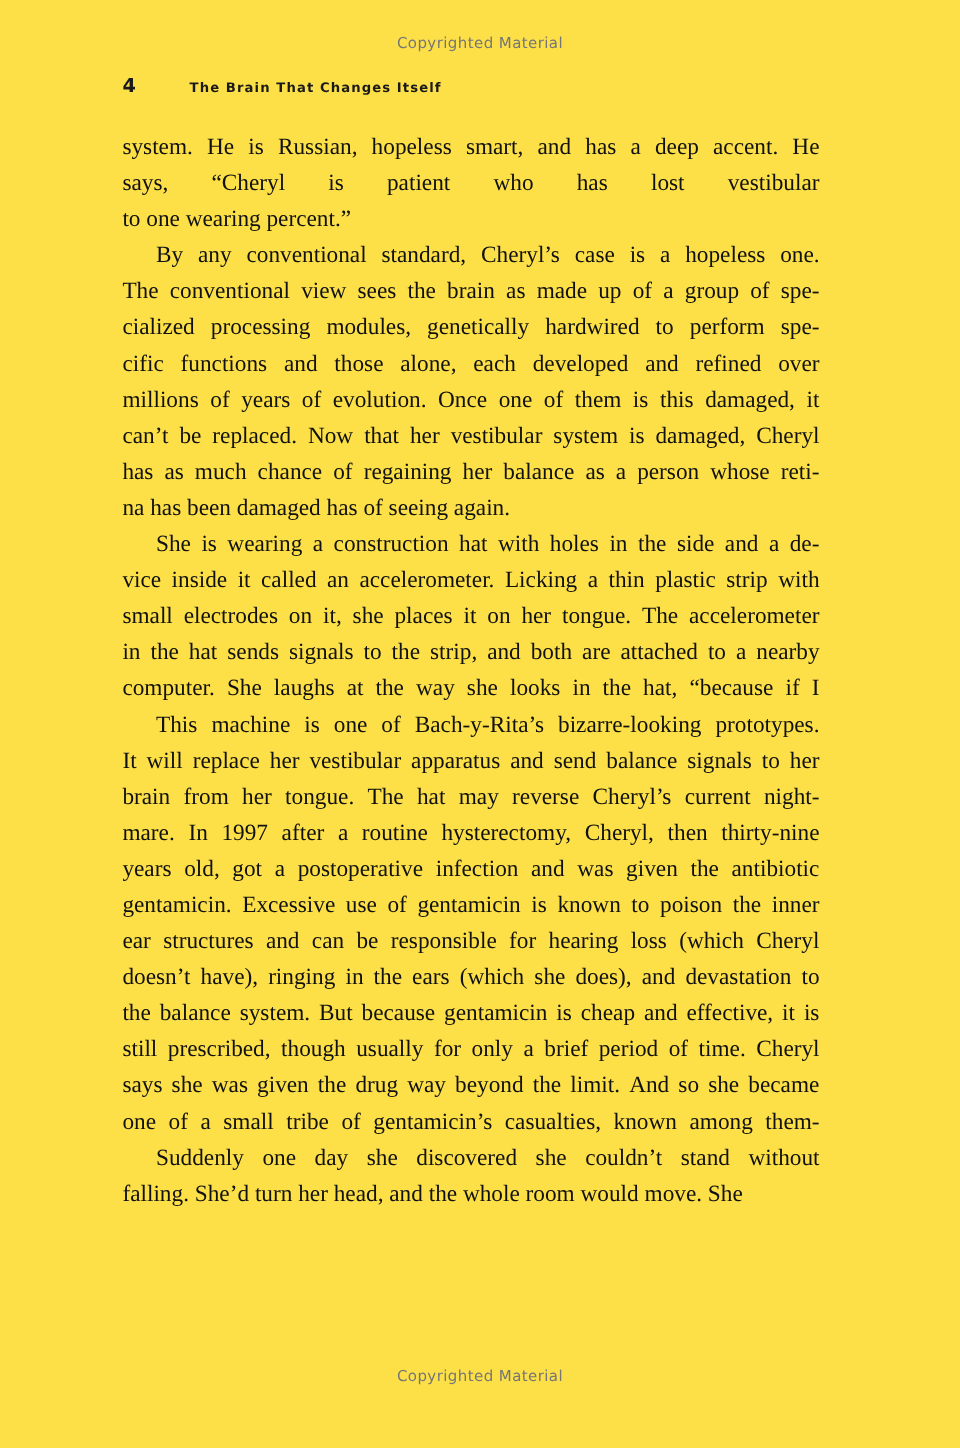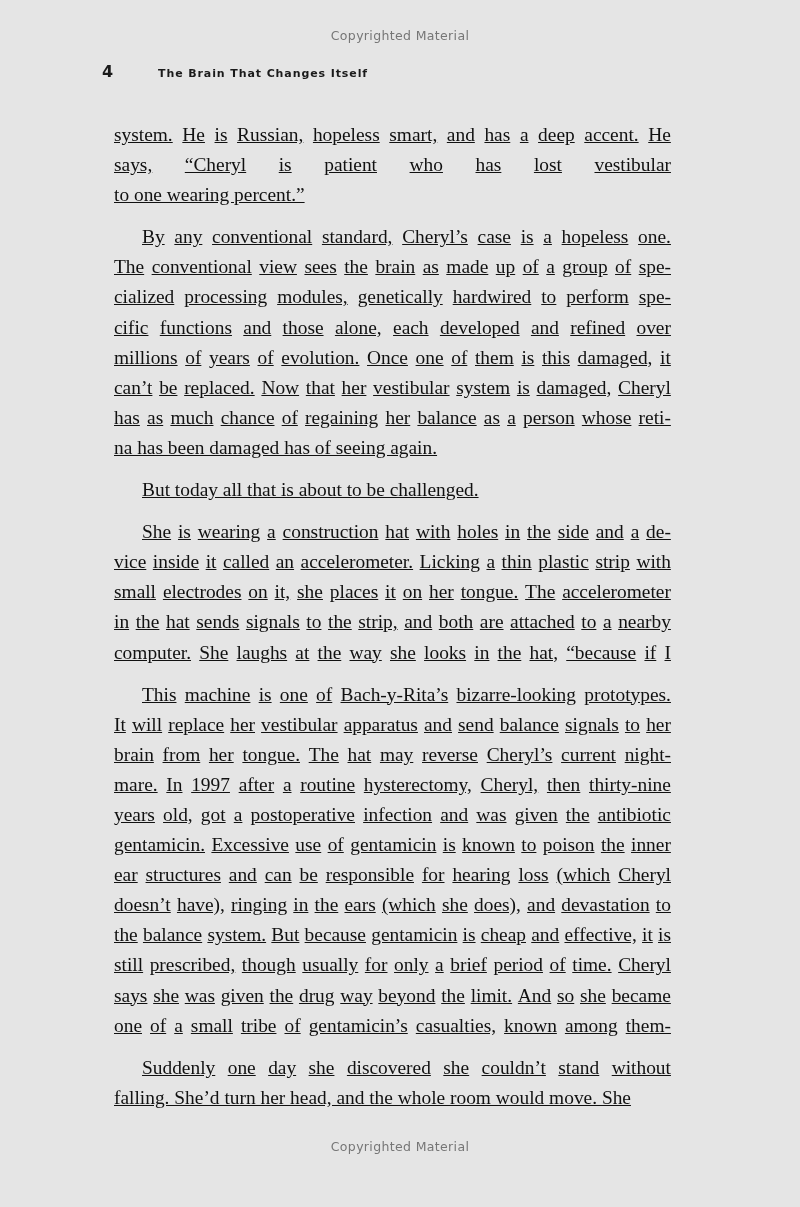--- a/index.html
+++ b/index.html
@@ -11,21 +11,21 @@
     width: 800px;
     height: 1207px;
     position: relative;
     font-family: "Liberation Serif", "DejaVu Serif", serif;
     -webkit-font-smoothing: antialiased;
   }
 
   .page {
     position: absolute;
     inset: 0;
-    background: #e5e5e5;
+    background: #fde047;
     overflow: hidden;
   }
 
   
   .watermark {
     position: absolute;
     left: 0;
     width: 800px;
     text-align: center;
     font-family: "DejaVu Sans", "Liberation Sans", sans-serif;
@@ -65,25 +65,24 @@
   
   .textblock {
     position: absolute;
     top: 108px;
     left: 102px;
     width: 581px;
     color: #000000;
   }
 
   .para {
-    margin: 12px;
+    margin: 0;
     font-size: 19.4px;
     line-height: 30.1px;
     color: #111111;
-    text-decoration: underline;
   }
 
   
   .line {
     display: block;
     white-space: nowrap;
   }
   
   .line.just {
     display: flex;
@@ -224,23 +223,20 @@
           <span>regaining</span>
           <span>her</span>
           <span>balance</span>
           <span>as</span>
           <span>a</span>
           <span>person</span>
           <span>whose</span>
           <span>reti-</span>
         </span>
         <span class="line last">na has been damaged has of seeing again.</span>
-      </p>
-      <p class="para">
-        <span class="line last"><span class="indent"></span>But today all that is about to be challenged.</span>
       </p>
       <p class="para">
         <span class="line just">
           <span><span class="indent"></span>She</span>
           <span>is</span>
           <span>wearing</span>
           <span>a</span>
           <span>construction</span>
           <span>hat</span>
           <span>with</span>

